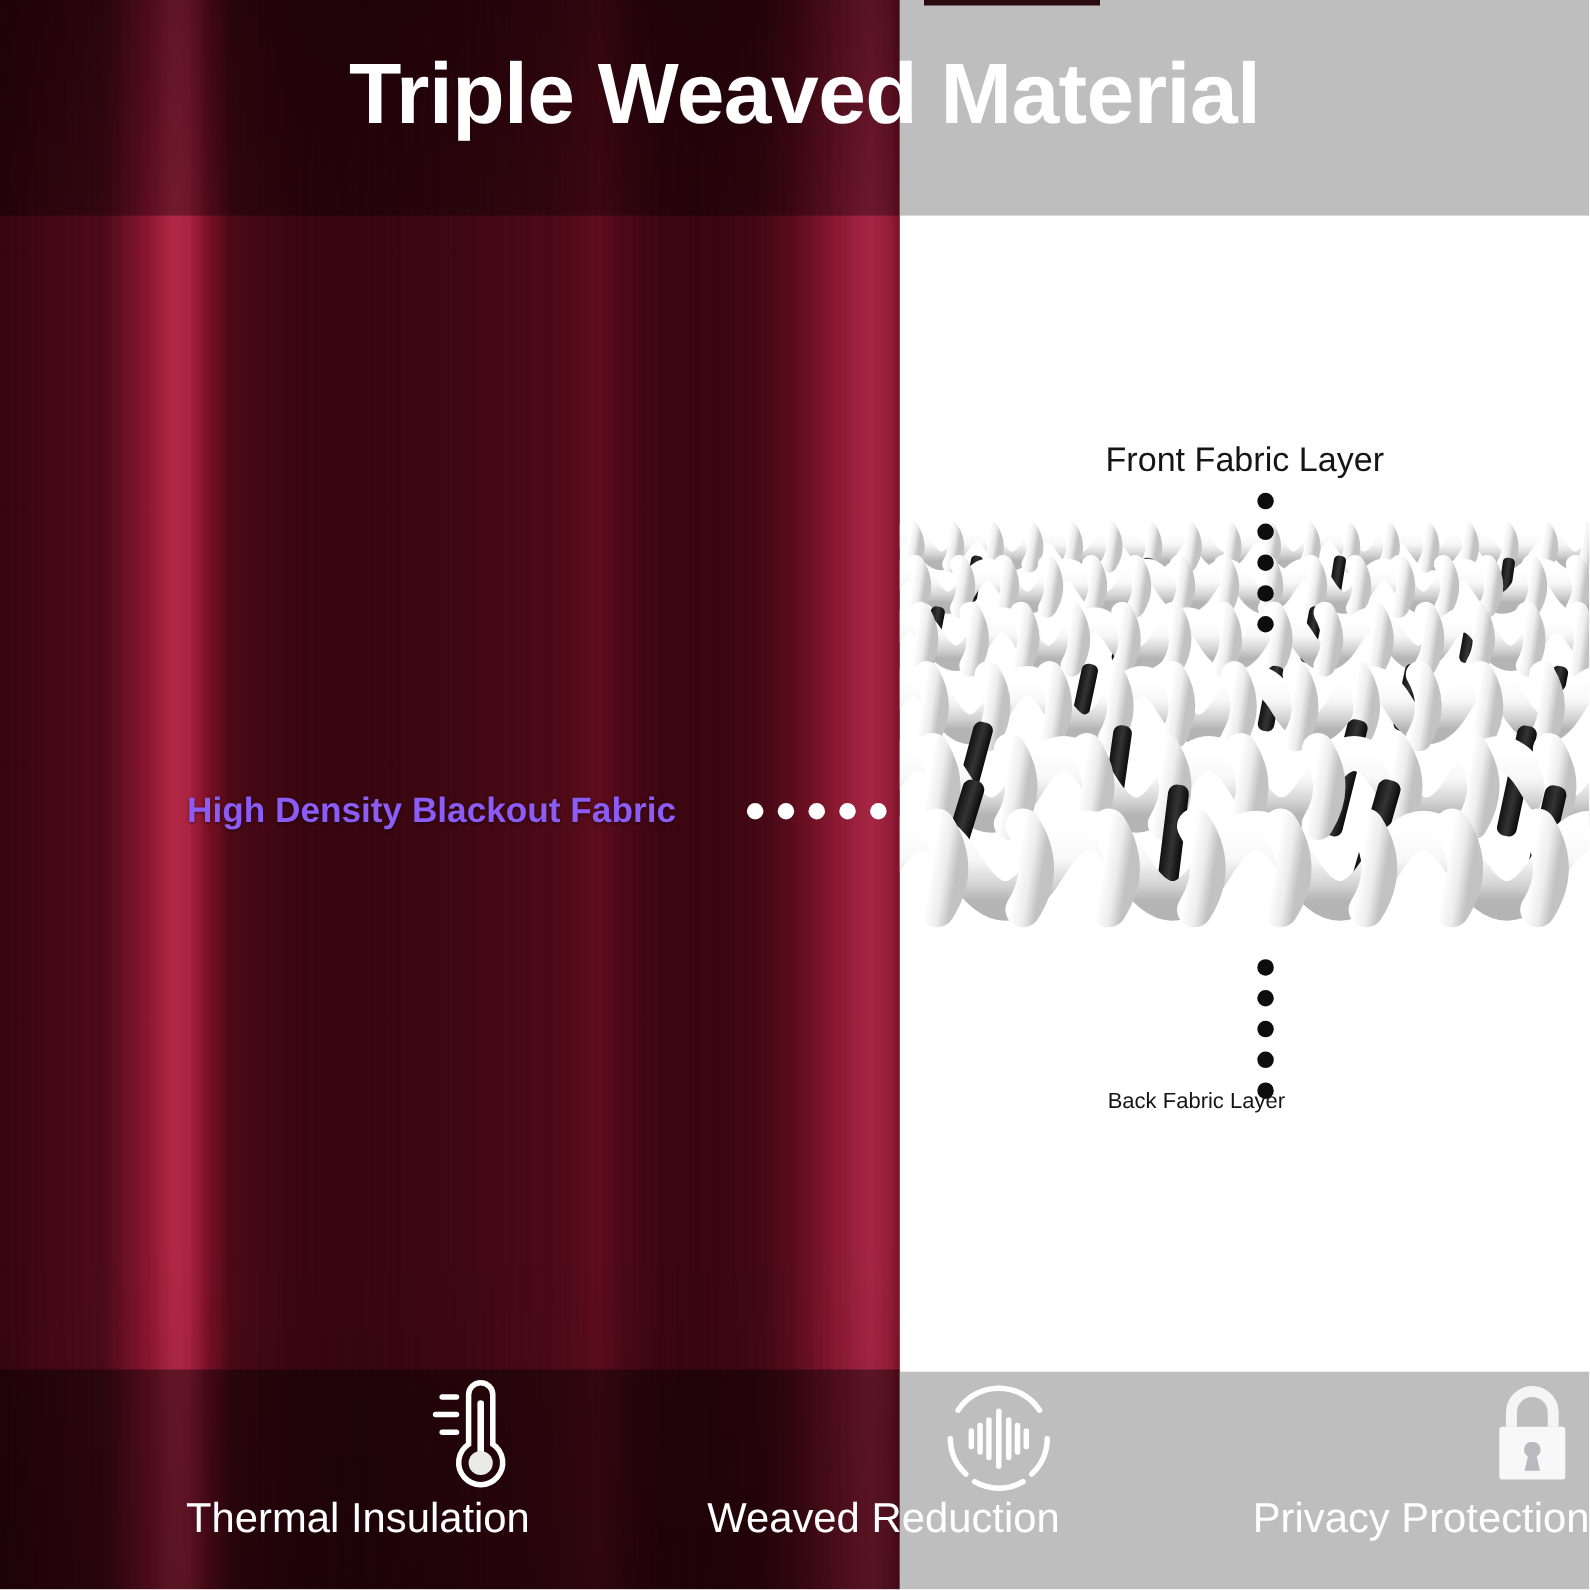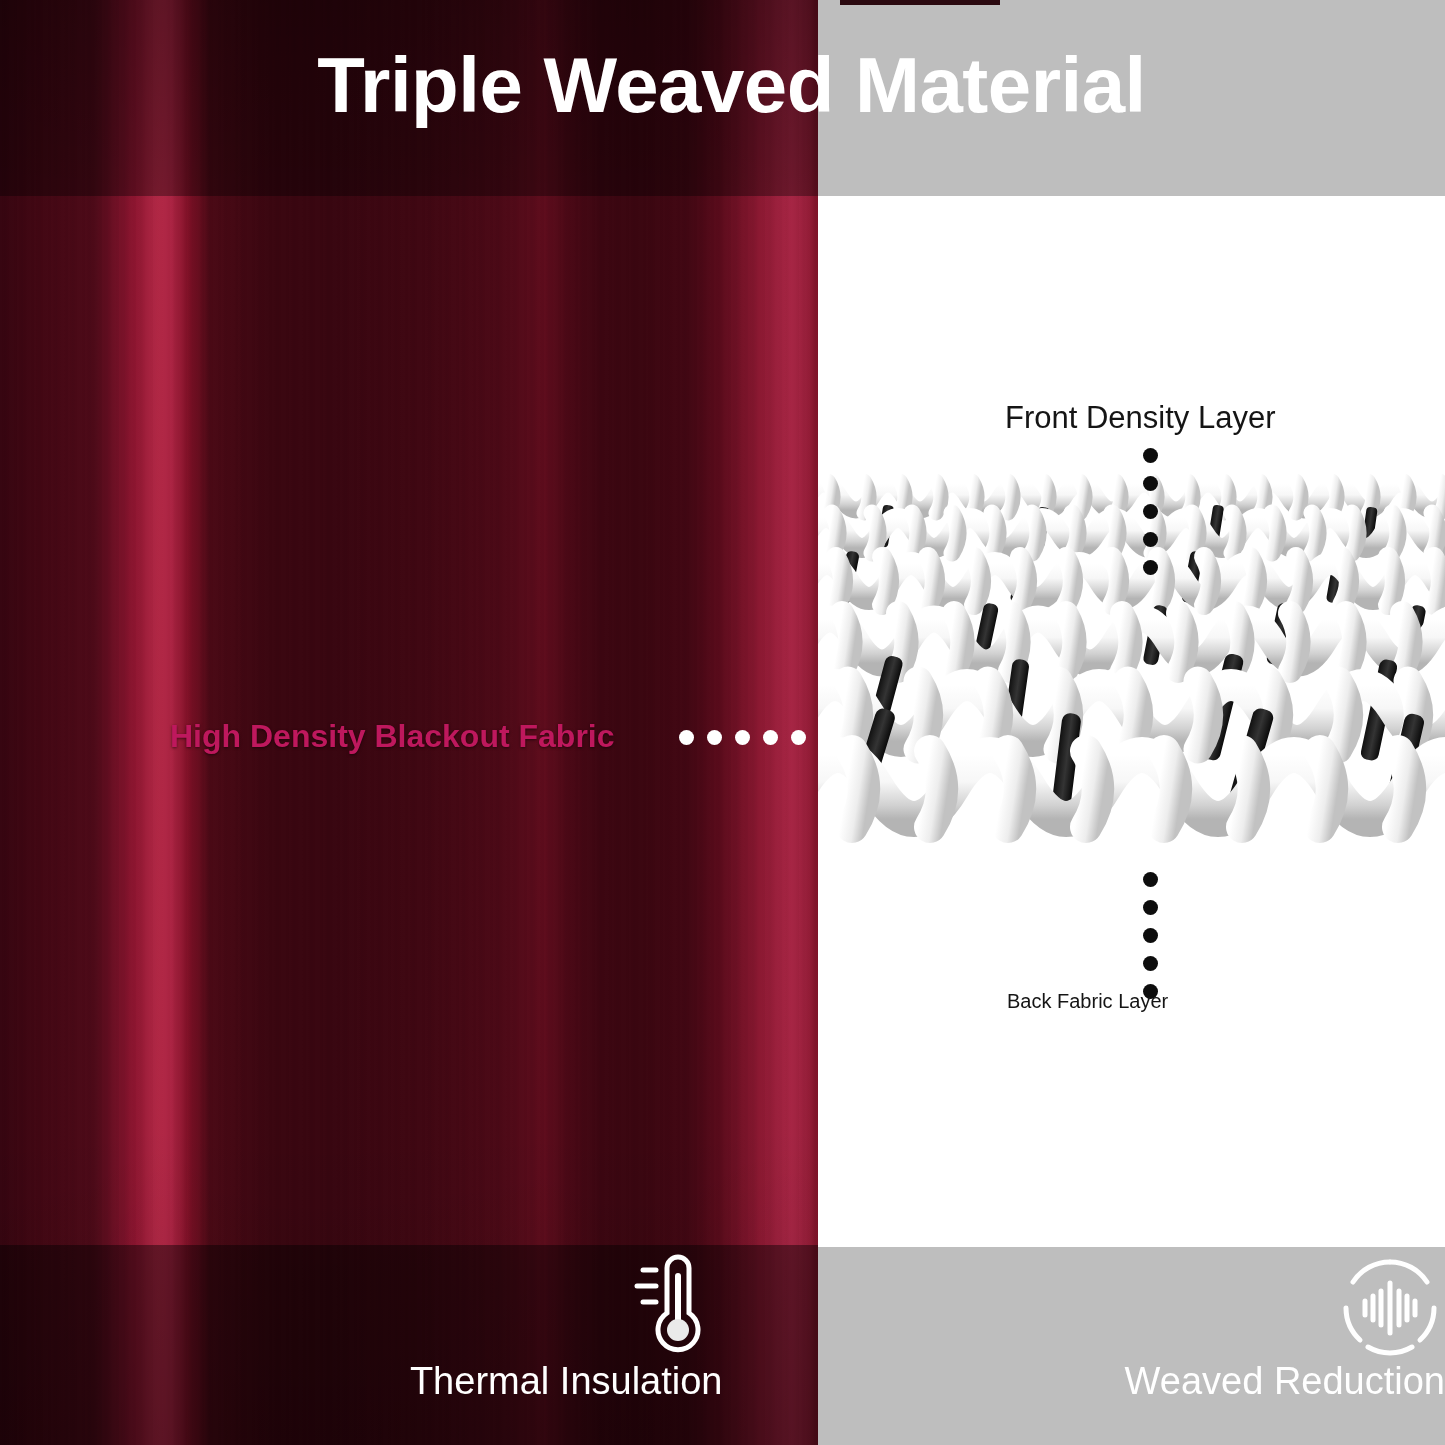--- a/index.html
+++ b/index.html
@@ -143,21 +143,21 @@
     font-weight: normal;
     color: #151515;
     white-space: nowrap;
   }
   .label-blackout {
     position: absolute;
     left: 170px;
     top: 718px;
     font-size: 32px;
     font-weight: bold;
-    color: #be185d;
+    color: #8b5cf6;
     white-space: nowrap;
     text-shadow: 0 1px 3px rgba(0,0,0,0.55);
   }
 
   
   .dots-v {
     position: absolute;
     left: 1143px;
     width: 15px;
   }
@@ -425,21 +425,21 @@
               <path d="M424,296 q24,38 0,76"></path>
             <path d="M502,296 q24,38 0,76"></path>
               <path d="M580,296 q24,38 0,76"></path>
           </g>
         </g>
 
       </g>
     </svg>
   </div>
 
-  <div class="label-front">Front Density Layer</div>
+  <div class="label-front">Front Fabric Layer</div>
 
   <div class="dots-v top">
     <div class="dot"></div>
     <div class="dot"></div>
     <div class="dot"></div>
     <div class="dot"></div>
     <div class="dot"></div>
   </div>
 
   <div class="dots-v bot">
@@ -501,16 +501,26 @@
             <line x1="55" y1="30" x2="55" y2="80"></line>
             <line x1="64" y1="38" x2="64" y2="72"></line>
             <line x1="72" y1="43" x2="72" y2="67"></line>
             <line x1="80" y1="48" x2="80" y2="62"></line>
           </g>
         </svg>
       </div>
       <div class="flabel">Weaved Reduction</div>
     </div>
 
+    <div class="feature privacy">
+      <div class="ficon">
+        <svg width="104" height="106" viewBox="0 0 104 106" xmlns="http://www.w3.org/2000/svg">
+          <path d="M28,44 l0,-13 a24,24 0 0 1 48,0 l0,13 l-10,0 l0,-13 a14,14 0 0 0 -28,0 l0,13 z" fill="#f5f5f5"></path>
+          <rect x="22" y="44" width="60" height="48" rx="3" fill="#f8f8f8"></rect>
+          <path d="M52,58 a7,7 0 0 1 4,13 l3,13 l-14,0 l3,-13 a7,7 0 0 1 4,-13 z" fill="#b9b9bf"></path>
+        </svg>
+      </div>
+      <div class="flabel">Privacy Protection</div>
+    </div>
 
   </div>
 
 </div>
 
 </body></html>

